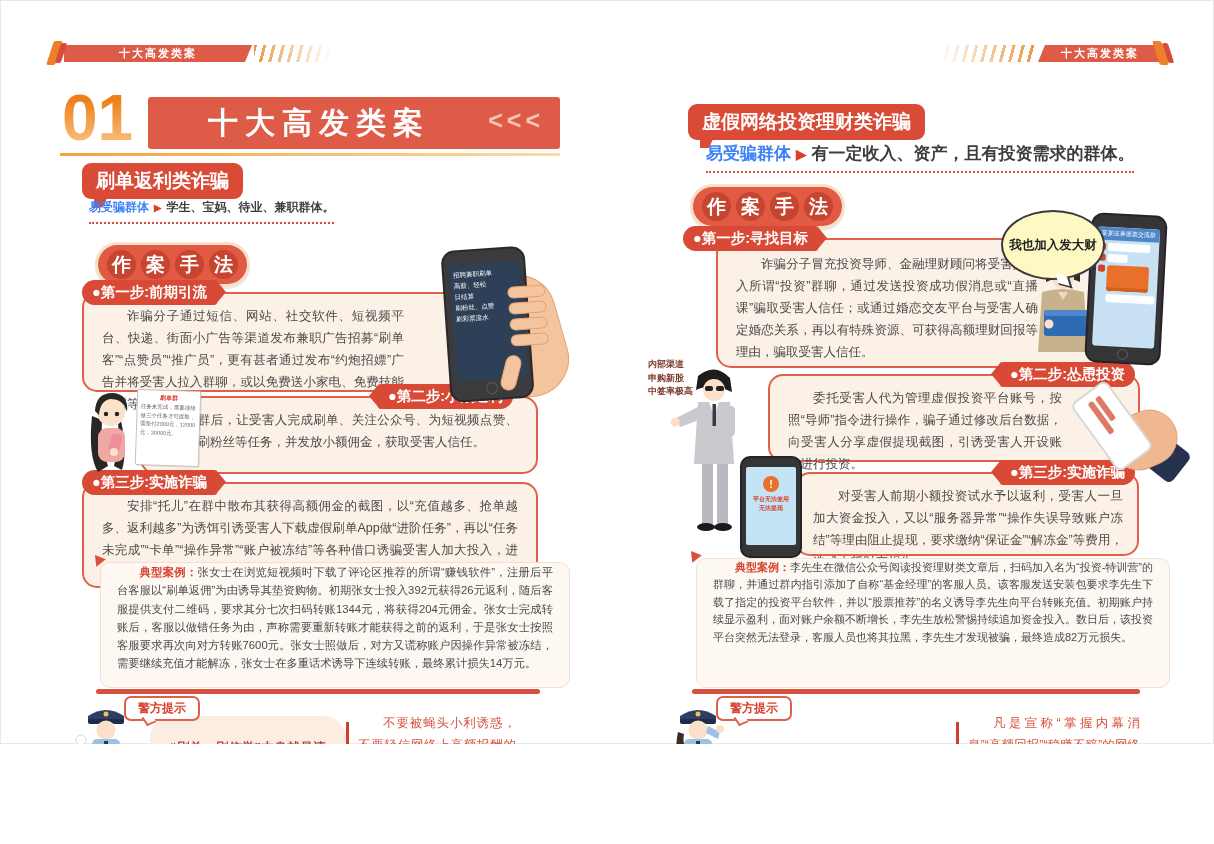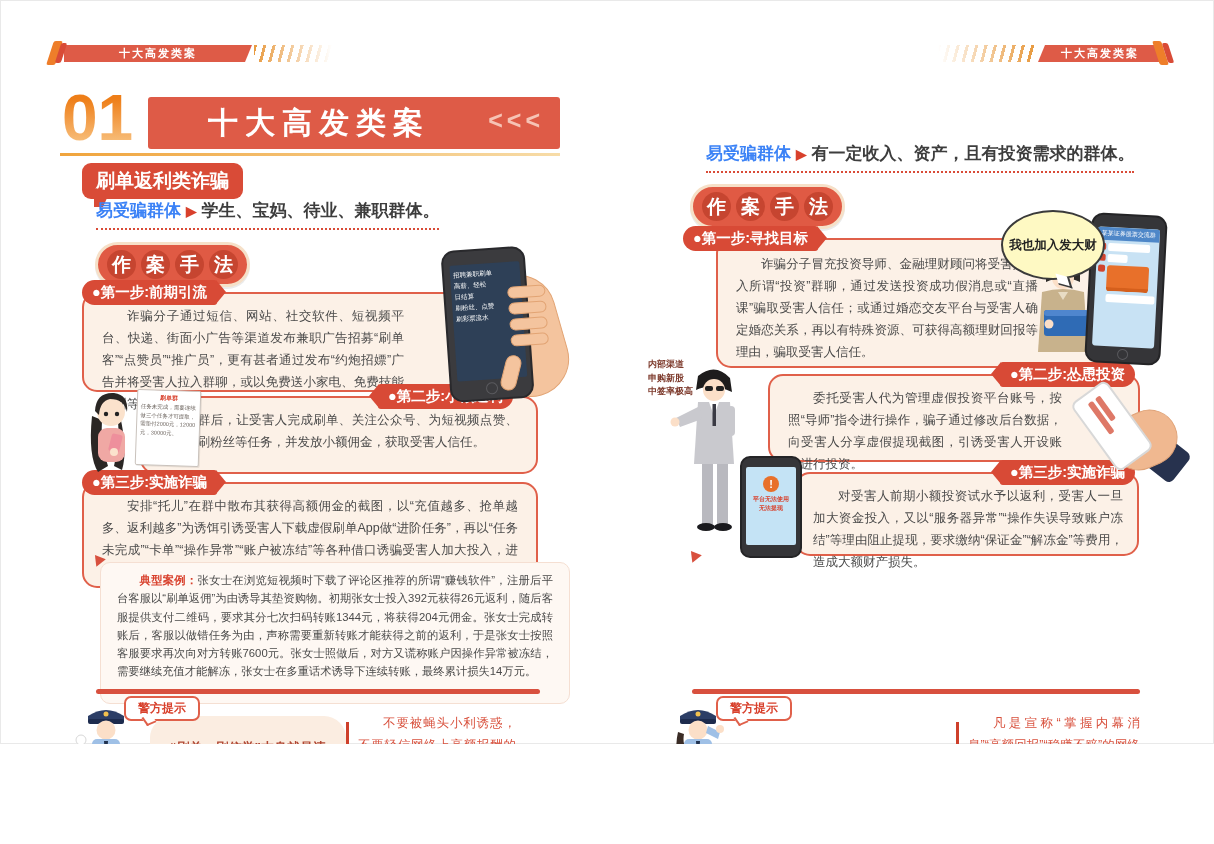--- a/index.html
+++ b/index.html
@@ -49,21 +49,21 @@
   .tag{position:absolute;height:25px;background:#D84A36;color:#fff;font-weight:bold;font-size:14.5px;
        line-height:25px;padding:0 10px;z-index:5;white-space:nowrap;}
   .tag.tleft{border-radius:13px 3px 3px 13px;text-align:right;}
   .tag.tleft::after{content:'';position:absolute;right:-9px;top:0;border-top:12.5px solid transparent;
        border-bottom:12.5px solid transparent;border-left:10px solid #D84A36;}
   .tag.tright{border-radius:3px 13px 13px 3px;}
   .tag.tright::after{content:'';position:absolute;left:-9px;top:0;border-top:12.5px solid transparent;
        border-bottom:12.5px solid transparent;border-right:10px solid #D84A36;}
 
   
-  .casebox{position:absolute;background:#FEF8F3;border:1px solid #F5DFD2;border-radius:10px;padding:8px 16px;z-index:1;}
+  .casebox{position:absolute;background:#FEF8F3;border:1px solid #F5DFD2;border-radius:10px;padding:0 16px;z-index:1;}
   .casetext{margin:0;font-size:11.3px;color:#4A4A4A;line-height:1.62;text-align:justify;text-indent:2em;}
   .caselbl{color:#D8402C;font-weight:bold;}
   .casebar{position:absolute;height:5px;background:#D8503E;border-radius:3px;z-index:2;}
   .casetri{position:absolute;width:0;height:0;border-left:6px solid transparent;border-right:6px solid transparent;
            border-bottom:10px solid #D8503E;transform:rotate(-38deg);z-index:2;}
 
   
   .tiptag{position:absolute;background:#fff;border:2px solid #E0604A;border-radius:7px;color:#D8402C;
           font-size:12px;font-weight:bold;padding:2px 12px;z-index:3;}
   .tiptag::after{content:'';position:absolute;left:18px;bottom:-6px;width:8px;height:8px;background:#fff;
@@ -142,21 +142,21 @@
 
   <div class="num01">01</div>
   <div class="banner">
     <span class="t">十大高发类案</span>
     <span class="a">&lt;&lt;&lt;</span>
   </div>
   <div class="goldline"></div>
 
   <div class="topic" style="left:82px;top:163px;">刷单返利类诈骗</div>
 
-  <div class="aud" style="left:96px;top:199px;font-size:17px;">
+  <div class="aud" style="left:89px;top:199px;font-size:12px;">
     <span class="lbl">易受骗群体</span><span class="arr">▶</span><span>学生、宝妈、待业、兼职群体。</span>
   </div>
 
   <div class="method" style="left:95px;top:242px;">
     <span>作</span>
     <span>案</span>
     <span>手</span>
     <span>法</span>
   </div>
 
@@ -229,20 +229,21 @@
     <ellipse cx="43" cy="103" rx="7" ry="3.5" fill="#17171B"></ellipse>
   </svg>
   <div class="pbubble" style="left:150px;top:716px;width:164px;height:66px;">
     <p>“刷单、刷信誉”本身就是违法行为，并非正当兼职。</p>
   </div>
   <div class="qieji" style="left:312px;top:724px;">切记</div>
   <div class="vline" style="left:346px;top:722px;"></div>
   <p class="remember" style="left:358px;top:712px;width:158px;">不要被蝇头小利诱惑，不要轻信网络上高额报酬的兼职刷单信息，找兼职一定要通过正规渠道，所有刷单都是诈骗。</p>
   <div class="pageno" style="left:270px;top:790px;">—05—</div>
 
+  <div class="topic" style="left:688px;top:104px;">虚假网络投资理财类诈骗</div>
 
   <div class="aud" style="left:706px;top:142px;font-size:17px;">
     <span class="lbl">易受骗群体</span><span class="arr">▶</span><span>有一定收入、资产，且有投资需求的群体。</span>
   </div>
 
   <div class="method" style="left:690px;top:184px;">
     <span>作</span>
     <span>案</span>
     <span>手</span>
     <span>法</span>
@@ -322,20 +323,23 @@
       <p class="alerttext">平台无法使用
 无法提现</p>
     </div>
   </div>
   <div class="tag tright" style="left:1000px;top:460px;">●第三步:实施诈骗</div>
   <div class="stepbox" style="left:795px;top:472px;width:340px;height:80px;">
     <p class="steptext" style="padding:12px 14px 10px 16px;">对受害人前期小额投资试水予以返利，受害人一旦加大资金投入，又以“服务器异常”“操作失误导致账户冻结”等理由阻止提现，要求缴纳“保证金”“解冻金”等费用，造成大额财产损失。</p>
   </div>
 
   <div class="casetri" style="left:688px;top:550px;"></div>
+  <div class="casebox" style="left:696px;top:558px;width:440px;height:128px;">
+    <p class="casetext" style="font-size:11px;line-height:1.58;"><span class="caselbl">典型案例：</span><span>李先生在微信公众号阅读投资理财类文章后，扫码加入名为“投资-特训营”的群聊，并通过群内指引添加了自称“基金经理”的客服人员。该客服发送安装包要求李先生下载了指定的投资平台软件，并以“股票推荐”的名义诱导李先生向平台转账充值。初期账户持续显示盈利，面对账户余额不断增长，李先生放松警惕持续追加资金投入。数日后，该投资平台突然无法登录，客服人员也将其拉黑，李先生才发现被骗，最终造成82万元损失。</span></p>
+  </div>
   <div class="casebar" style="left:692px;top:689px;width:448px;"></div>
 
   <div class="tiptag" style="left:716px;top:696px;">警方提示</div>
   <svg class="illu" style="left:658px;top:702px;" width="80" height="112" viewBox="0 0 72 112">
     <path d="M16 30 Q12 48 18 56 L26 50 Q20 42 22 32 Z" fill="#3A2C26"></path>
     <path d="M18 14 Q36 2 54 14 L54 19 L18 19 Z" fill="#2C3E66"></path>
     <rect x="18" y="17" width="36" height="5" rx="2" fill="#1D2B4D"></rect>
     <circle cx="36" cy="12" r="2.5" fill="#F2C14E"></circle>
     <circle cx="36" cy="28" r="9.5" fill="#FBDFC8"></circle>
     <path d="M46 24 L58 30 L56 37 L44 31 Z" fill="#9FC0E6"></path>

